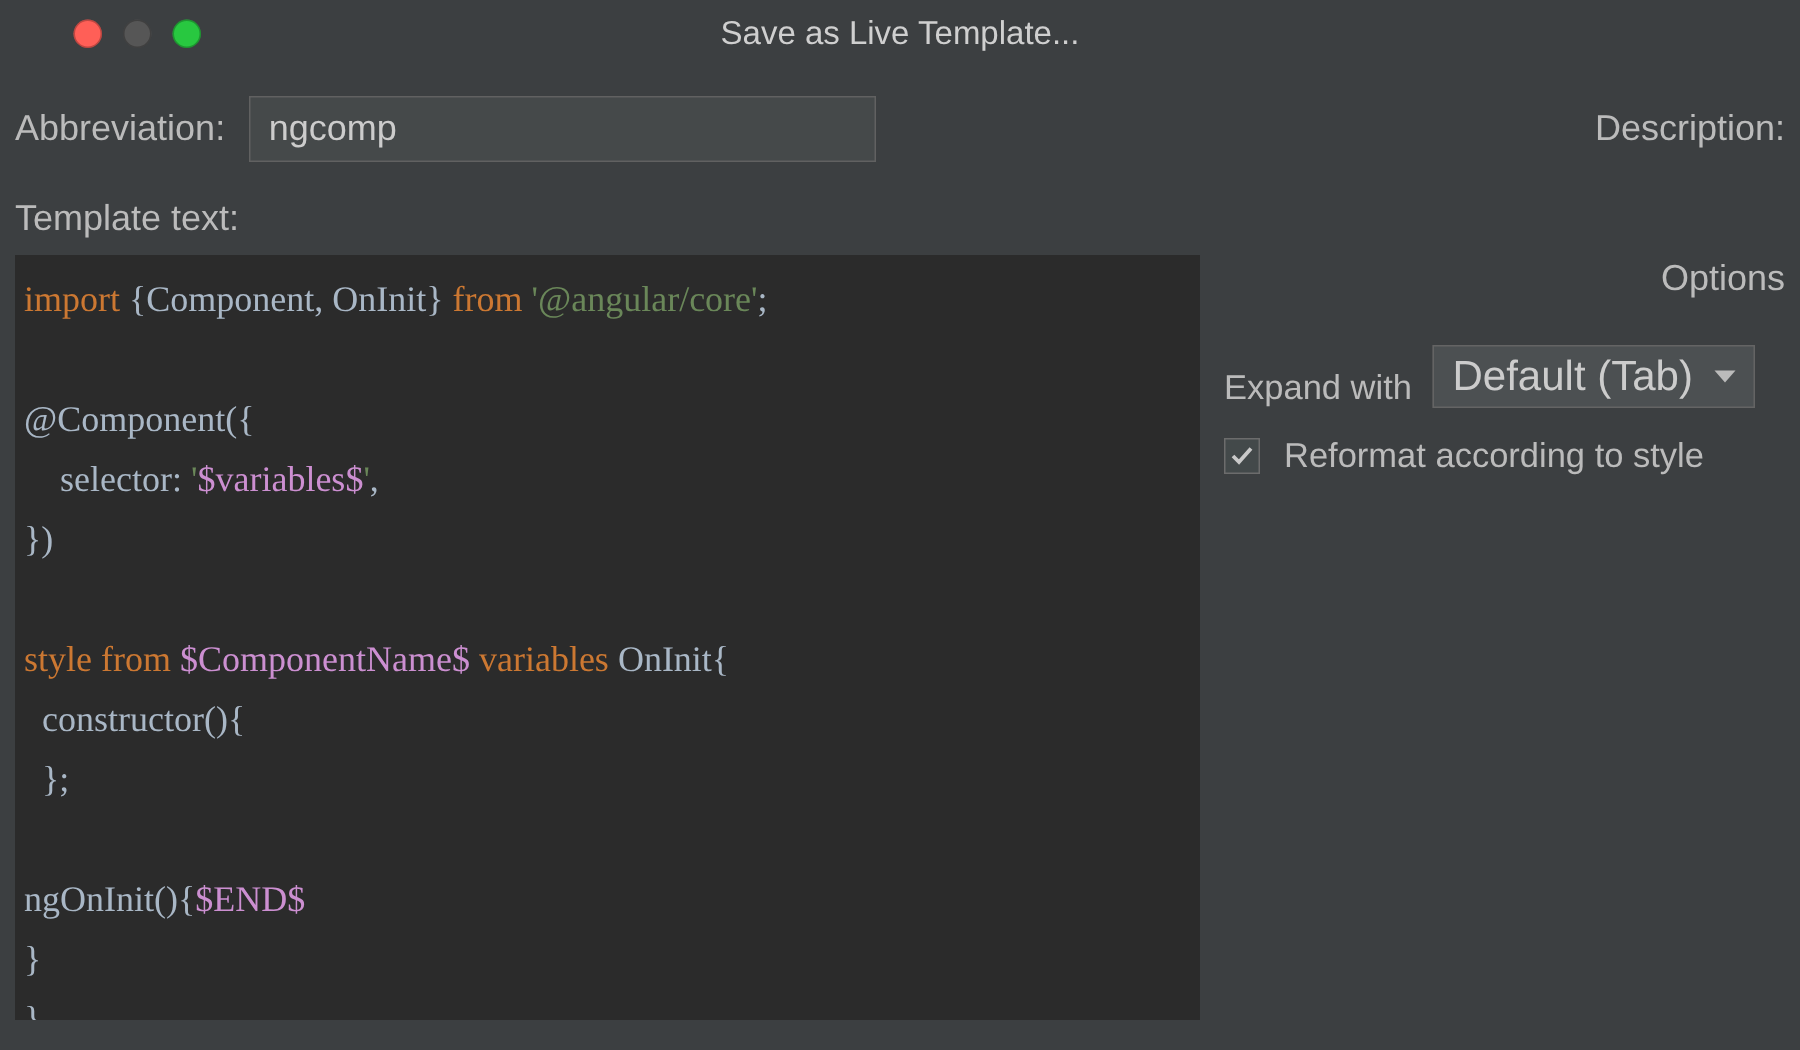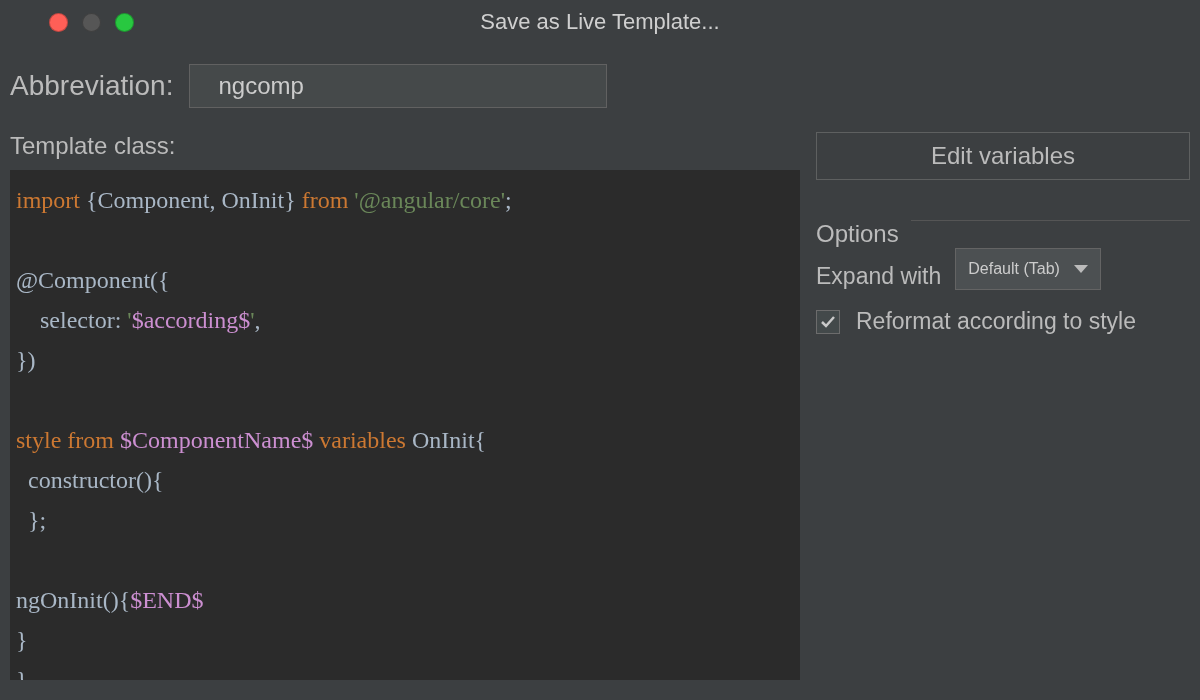--- a/index.html
+++ b/index.html
@@ -46,28 +46,28 @@
   }
 
   
   .row-top {
     display: flex;
     align-items: center;
     gap: 16px;
   }
   .lbl {
     color: #bbbbbb;
-    font-size: 28px;
+    font-size: 24px;
   }
   .text-input {
     background: #45494a;
     border: 1px solid #616161;
     color: #cccccc;
     font-size: 24px;
-    padding: 6px 28px;
+    padding: 6px 12px;
     height: 44px;
     outline: none;
   }
   #abbrev-input { width: 418px; }
   .spacer-flex { flex: 1; }
   #desc-input { width: 362px; }
 
   
   .row-main {
     display: flex;
@@ -107,23 +107,25 @@
     border: 1px solid #5e6060;
     color: #bbbbbb;
     font-size: 24px;
     height: 48px;
     width: 100%;
     cursor: pointer;
   }
 
   .options-header {
     display: flex;
-    align-items: flex-start;
+    align-items: flex-end;
     gap: 12px;
     margin-top: 40px;
+    margin-bottom: 18px;
+    flex-direction: column;
   }
   .options-header .line {
     flex: 1;
     height: 1px;
     background: #555;
   }
   .options-header .txt {
     color: #bbbbbb;
     font-size: 24px;
   }
@@ -131,21 +133,21 @@
   .expand-row {
     display: flex;
     align-items: flex-end;
     gap: 14px;
     margin-bottom: 18px;
   }
   .select {
     background: #4c5052;
     border: 1px solid #646464;
     color: #cccccc;
-    font-size: 16px;
+    font-size: 28px;
     height: 42px;
     padding: 0 12px;
     display: flex;
     align-items: center;
     gap: 14px;
     cursor: pointer;
   }
   .select .chev {
     width: 0; height: 0;
     border-left: 7px solid transparent;
@@ -183,42 +185,42 @@
   </div>
   <div class="title">Save as Live Template...</div>
 </div>
 
 <div class="content">
 
   <div class="row-top">
     <span class="lbl">Abbreviation:</span>
     <input id="abbrev-input" class="text-input" type="text" value="ngcomp" style="">
     <span class="spacer-flex"></span>
+    <span class="lbl">Description:</span>
   </div>
 
   <div class="row-main">
     <div class="col-left">
-      <div class="template-label">Template class:</div>
+      <div class="template-label">Template text:</div>
       <div id="code-area" class="code-area"><span class="kw">import</span><span class="plain"> {Component, OnInit} </span><span class="kw">from</span><span class="plain"> </span><span class="str">'@angular/core'</span><span class="plain">;
 
 @Component({
-    selector: </span><span class="str">'</span><span class="var">$according$</span><span class="str">'</span><span class="plain">,
+    selector: </span><span class="str">'</span><span class="var">$variables$</span><span class="str">'</span><span class="plain">,
 })
 
 </span><span class="kw">style</span><span class="plain"> </span><span class="kw">from</span><span class="plain"> </span><span class="var">$ComponentName$</span><span class="plain"> </span><span class="kw">variables</span><span class="plain"> OnInit{
   constructor(){
   };
 
 ngOnInit(){</span><span class="var">$END$</span><span class="plain">
 }
 }</span></div>
     </div>
 
     <div class="col-right">
-      <button class="btn">Edit variables</button>
 
       <div class="options-header">
         <span class="txt">Options</span>
         <span class="line"></span>
       </div>
 
       <div class="expand-row">
         <span class="lbl" style="font-size:23px">Expand with</span>
         <div class="select">
           <span>Default (Tab)</span>

